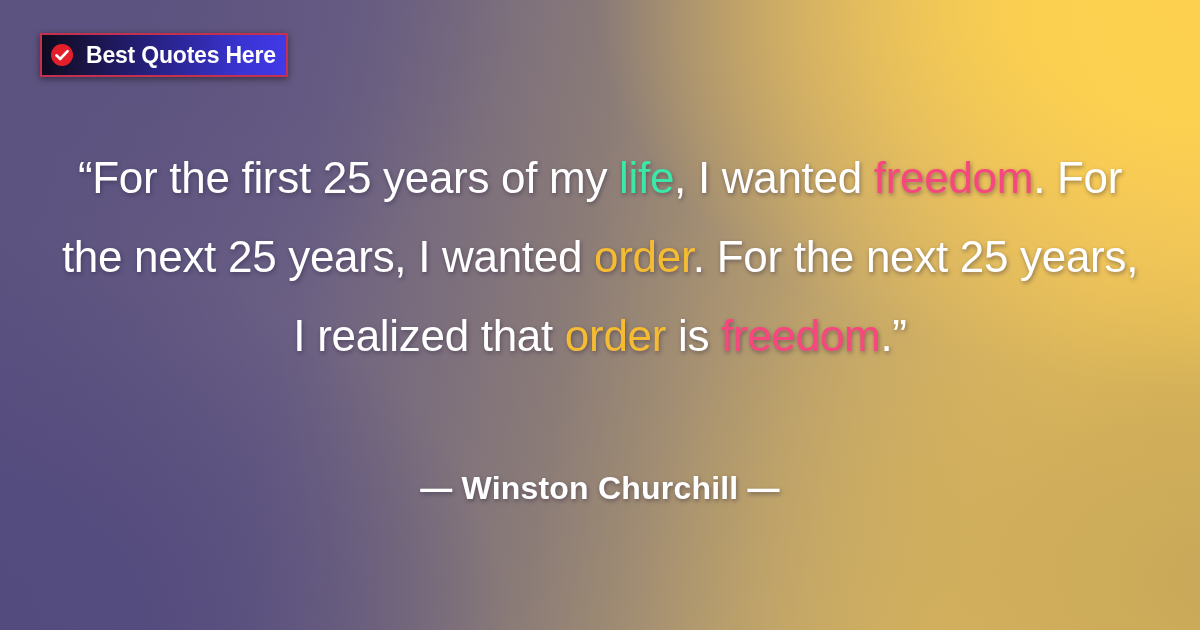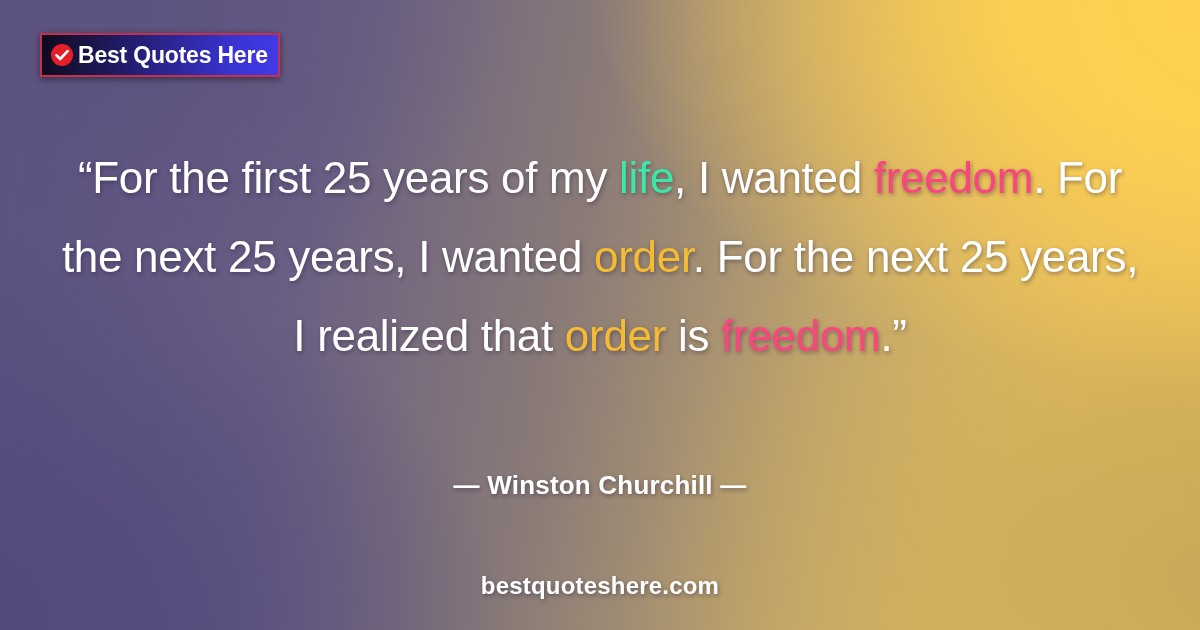--- a/index.html
+++ b/index.html
@@ -25,21 +25,21 @@
 
   
   .badge {
     position: absolute;
     left: 40px;
     top: 33px;
     height: 44px;
     box-sizing: border-box;
     display: flex;
     align-items: center;
-    gap: 4px;
+    gap: 12px;
     padding: 0 10px 0 8px;
     background-image: linear-gradient(95deg, #0d0a1e 0%, #17123a 14%, #2a2490 52%, #3a34d4 82%, #413ae8 100%);
     border: 2px solid #c4304f;
     box-shadow: 0 2px 7px rgba(0,0,0,0.45);
   }
   .badge-check {
     width: 24px;
     height: 24px;
     flex: 0 0 auto;
     display: block;
@@ -73,21 +73,21 @@
   .w-order   { color: #f5bb33; margin-top: 8px; }
 
   
   .author {
     position: absolute;
     left: 0;
     right: 0;
     top: 470px;
     text-align: center;
     color: #ffffff;
-    font-size: 26px;
+    font-size: 32px;
     font-weight: bold;
     letter-spacing: 0.2px;
     text-shadow: 1px 2px 4px rgba(40,30,60,0.45);
   }
 
   
   .footer {
     position: absolute;
     left: 0;
     right: 0;
@@ -110,15 +110,14 @@
       <circle cx="12" cy="12" r="11" fill="#e51f2a"></circle>
       <path d="M6.4 12.3 L10.2 16.0 L17.6 8.2" fill="none" stroke="#ffffff" stroke-width="2.6" stroke-linecap="round" stroke-linejoin="round"></path>
     </svg>
     <span class="badge-text">Best Quotes Here</span>
   </div>
 
   <div class="quote" id="quote-text"><span>“For the first 25 years of my </span><span class="w-life">life</span><span>, I wanted </span><span class="w-freedom">freedom</span><span>. For the next 25 years, I wanted </span><span class="w-order">order</span><span>. For the next 25 years, I realized that </span><span class="w-order">order</span><span> is </span><span class="w-freedom">freedom</span><span>.”</span></div>
 
   <div class="author">— Winston Churchill —</div>
 
-  <div class="footer">bestquoteshere.com</div>
 
 </div>
 
 </body></html>

